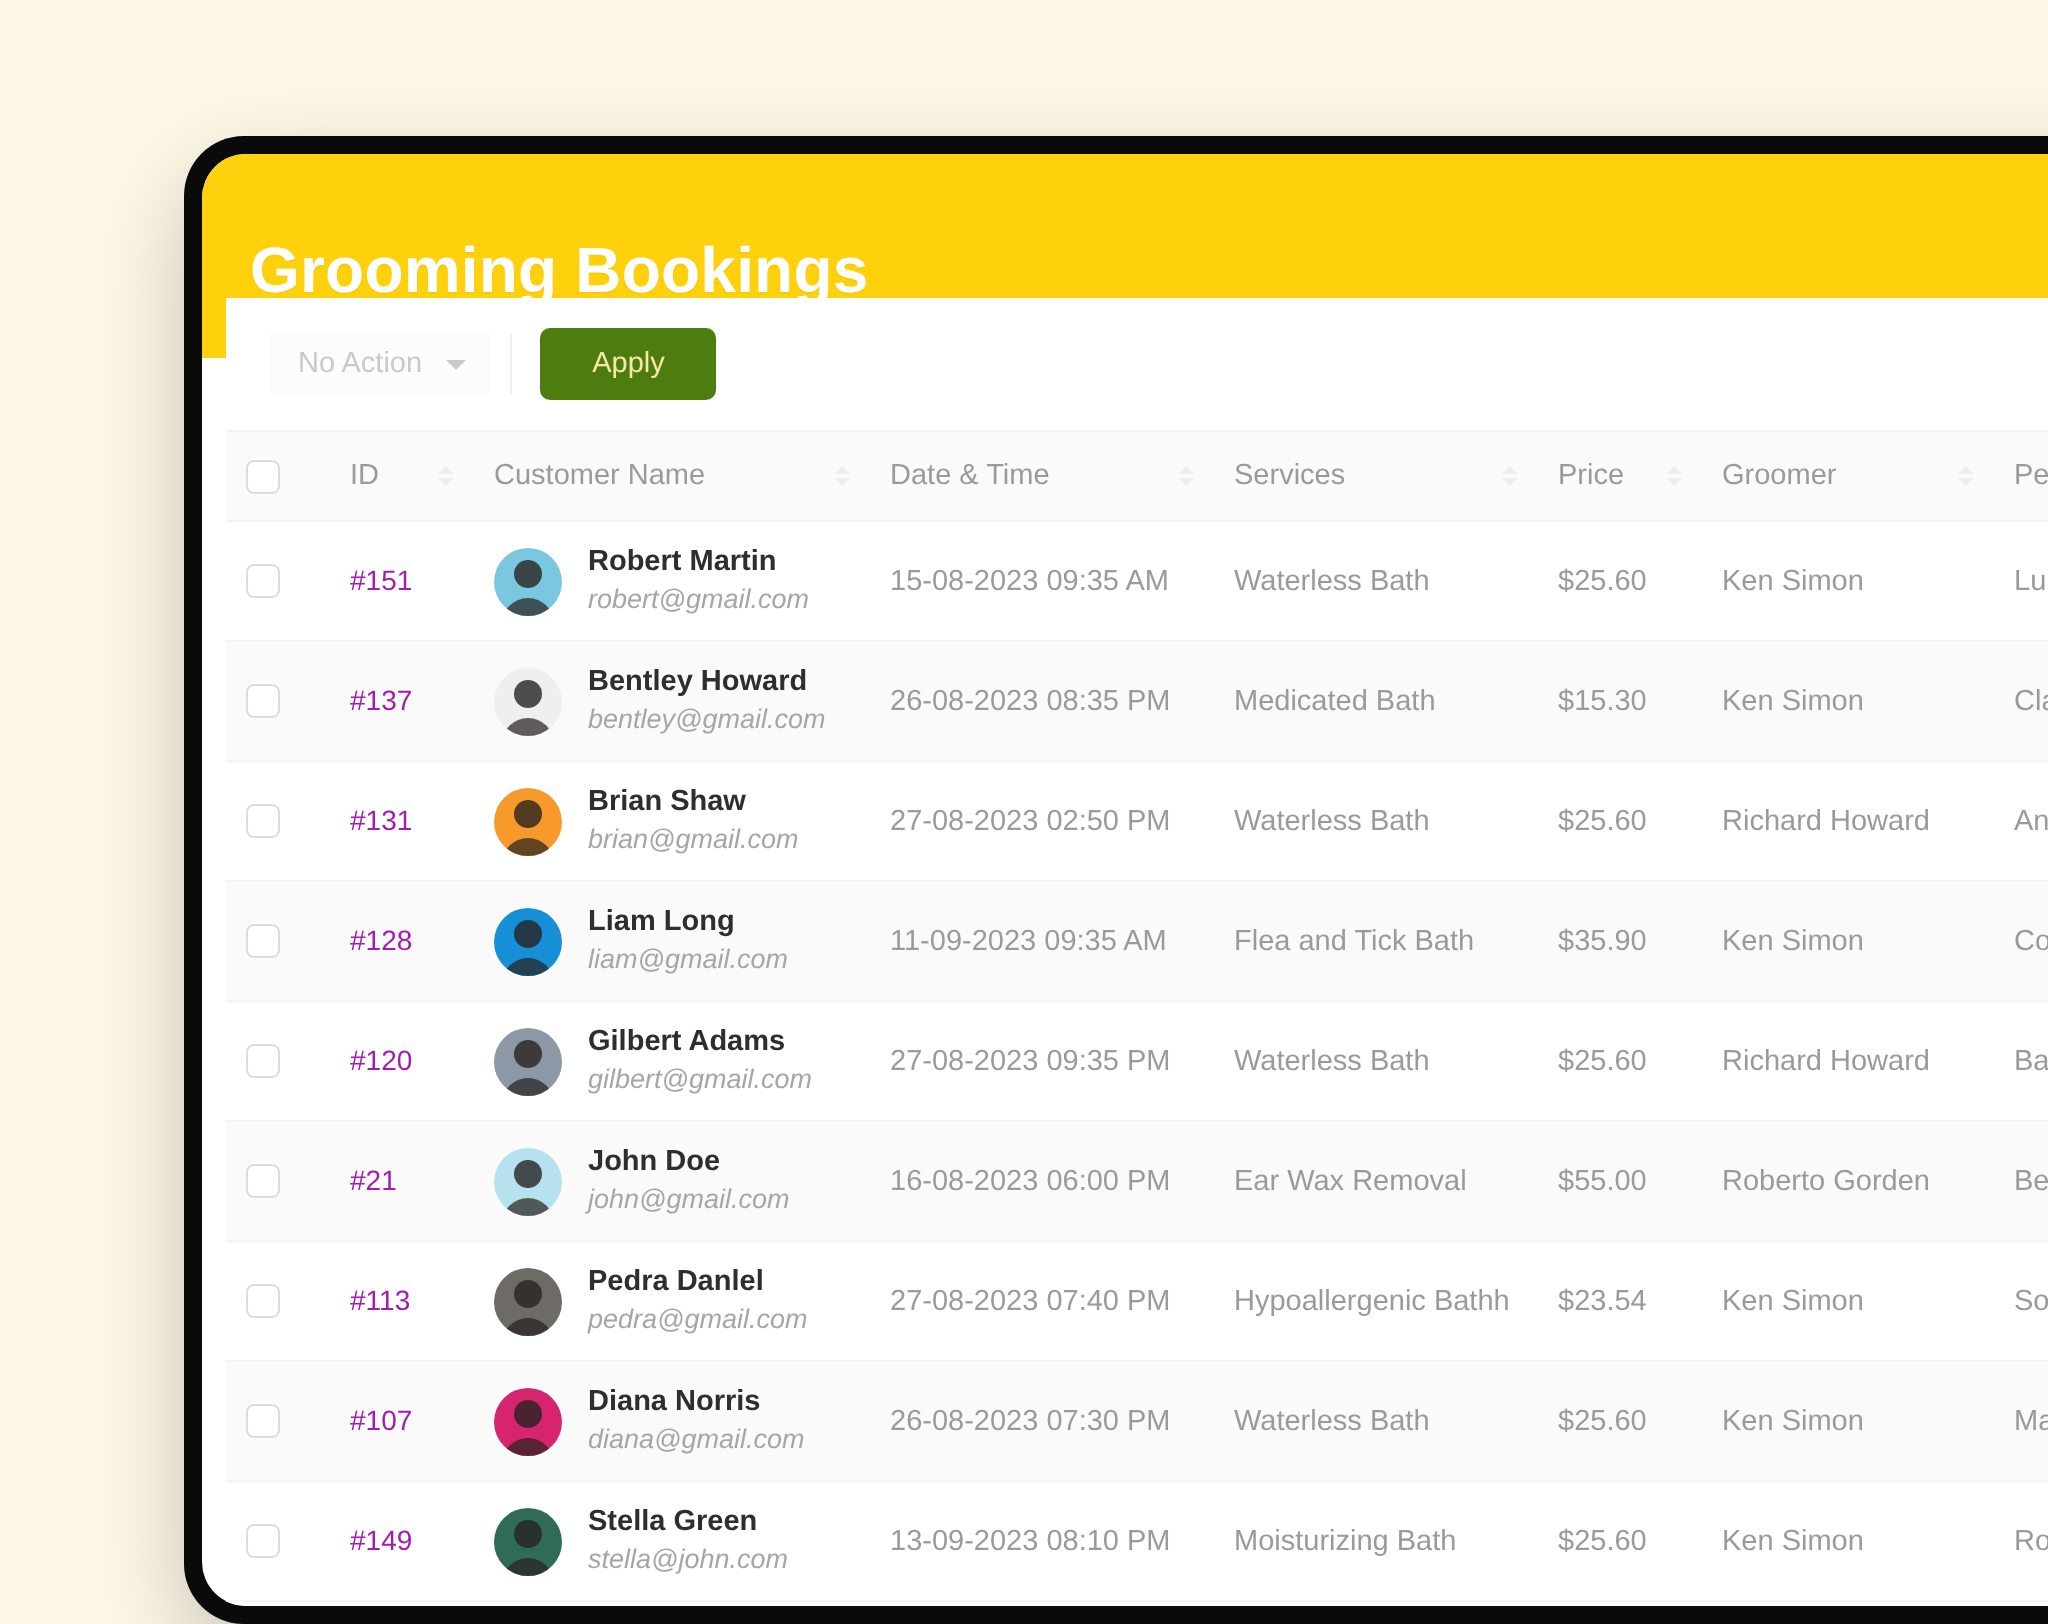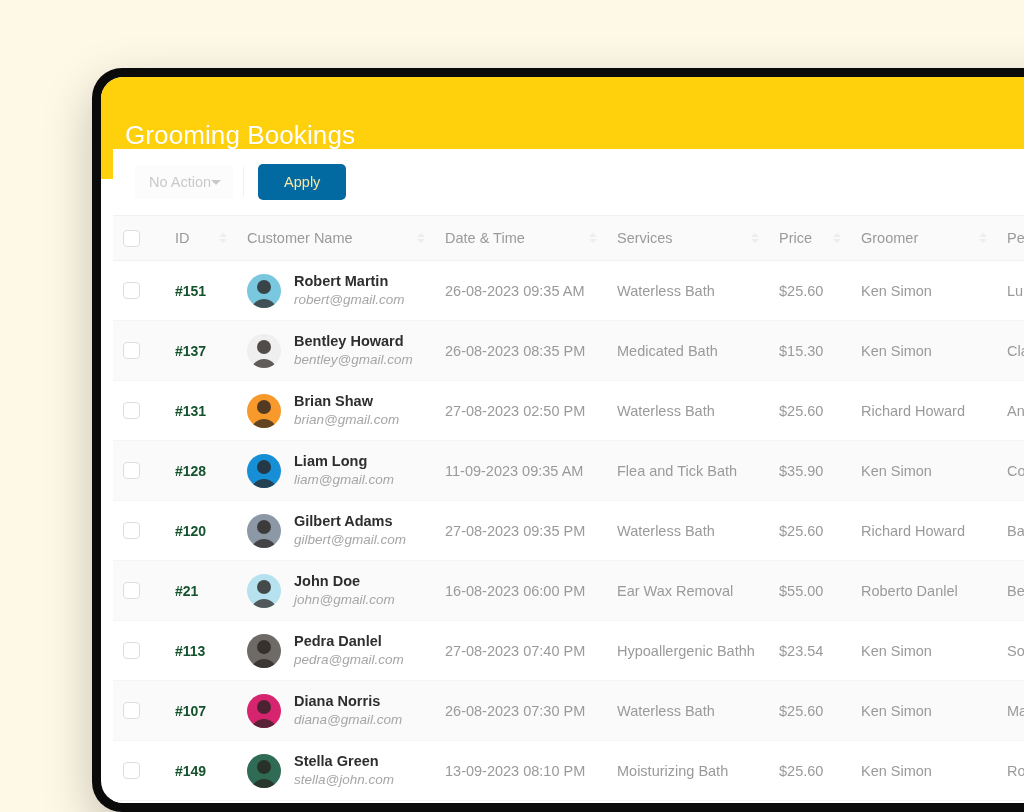--- a/index.html
+++ b/index.html
@@ -44,22 +44,22 @@
     background: #FFD10D;
     display: flex;
     align-items: center;
     padding: 0 24px;
     position: relative;
     z-index: 2;
   }
 
   #page-title {
     color: #ffffff;
-    font-size: 26px;
-    font-weight: normal;
+    font-size: 32px;
+    font-weight: bold;
     letter-spacing: 0.1px;
     text-shadow: 0 1px 1px rgba(0,0,0,0.04);
     margin-top: 44px;
   }
 
   
   #yellow-strip {
     position: absolute;
     left: 0;
     top: 72px;
@@ -87,21 +87,21 @@
     height: 66px;
     display: flex;
     align-items: center;
     padding: 0 22px;
     gap: 0;
   }
 
   #bulk-action-select {
     display: flex;
     align-items: center;
-    gap: 0;
+    gap: 12px;
     padding: 9px 12px 9px 14px;
     background: #fcfcfc;
     border: none;
     border-radius: 4px;
     color: #c9c9c9;
     font-size: 14.5px;
     cursor: pointer;
     white-space: nowrap;
   }
 
@@ -116,21 +116,21 @@
     width: 1px;
     height: 30px;
     background: #f0f0f0;
     margin: 0 14px 0 10px;
   }
 
   #apply-button {
     padding: 10px 26px;
     border: none;
     border-radius: 5px;
-    background: #0369a1;
+    background: #4d7c0f;
     color: #f8e8a8;
     font-size: 14.5px;
     font-family: inherit;
     cursor: pointer;
   }
 
   
   #bookings-table-wrap {
     position: absolute;
     left: 0; right: 0;
@@ -201,22 +201,22 @@
   .row-checkbox, .header-checkbox {
     width: 17px; height: 17px;
     border: 1px solid #dddddd;
     border-radius: 4px;
     background: #ffffff;
     cursor: pointer;
     display: block;
   }
 
   .booking-id {
-    color: #14532d;
-    font-weight: bold;
+    color: #a21caf;
+    font-weight: normal;
     font-size: 14px;
   }
 
   .customer-cell { display: flex; align-items: center; gap: 13px; }
 
   .avatar {
     width: 34px; height: 34px;
     border-radius: 50%;
     flex: none;
     position: relative;
@@ -355,21 +355,21 @@
                 <td><span class="booking-id">#151</span></td>
                 <td>
                   <span class="customer-cell">
                     <span class="avatar" style="background:#79C8E0"></span>
                     <span class="customer-text">
                       <span class="customer-name">Robert Martin</span>
                       <span class="customer-email">robert@gmail.com</span>
                     </span>
                   </span>
                 </td>
-                <td>26-08-2023 09:35 AM</td>
+                <td>15-08-2023 09:35 AM</td>
                 <td>Waterless Bath</td>
                 <td>$25.60</td>
                 <td>Ken Simon</td>
                 <td>Luna</td>
               </tr>
               <tr>
                 <td>
                   <span class="row-checkbox"></span>
                 </td>
                 <td><span class="booking-id">#137</span></td>
@@ -458,21 +458,21 @@
                     <span class="avatar" style="background:#B6E2F0"></span>
                     <span class="customer-text">
                       <span class="customer-name">John Doe</span>
                       <span class="customer-email">john@gmail.com</span>
                     </span>
                   </span>
                 </td>
                 <td>16-08-2023 06:00 PM</td>
                 <td>Ear Wax Removal</td>
                 <td>$55.00</td>
-                <td>Roberto Danlel</td>
+                <td>Roberto Gorden</td>
                 <td>Bear</td>
               </tr>
               <tr>
                 <td>
                   <span class="row-checkbox"></span>
                 </td>
                 <td><span class="booking-id">#113</span></td>
                 <td>
                   <span class="customer-cell">
                     <span class="avatar" style="background:#6E6A66"></span>

